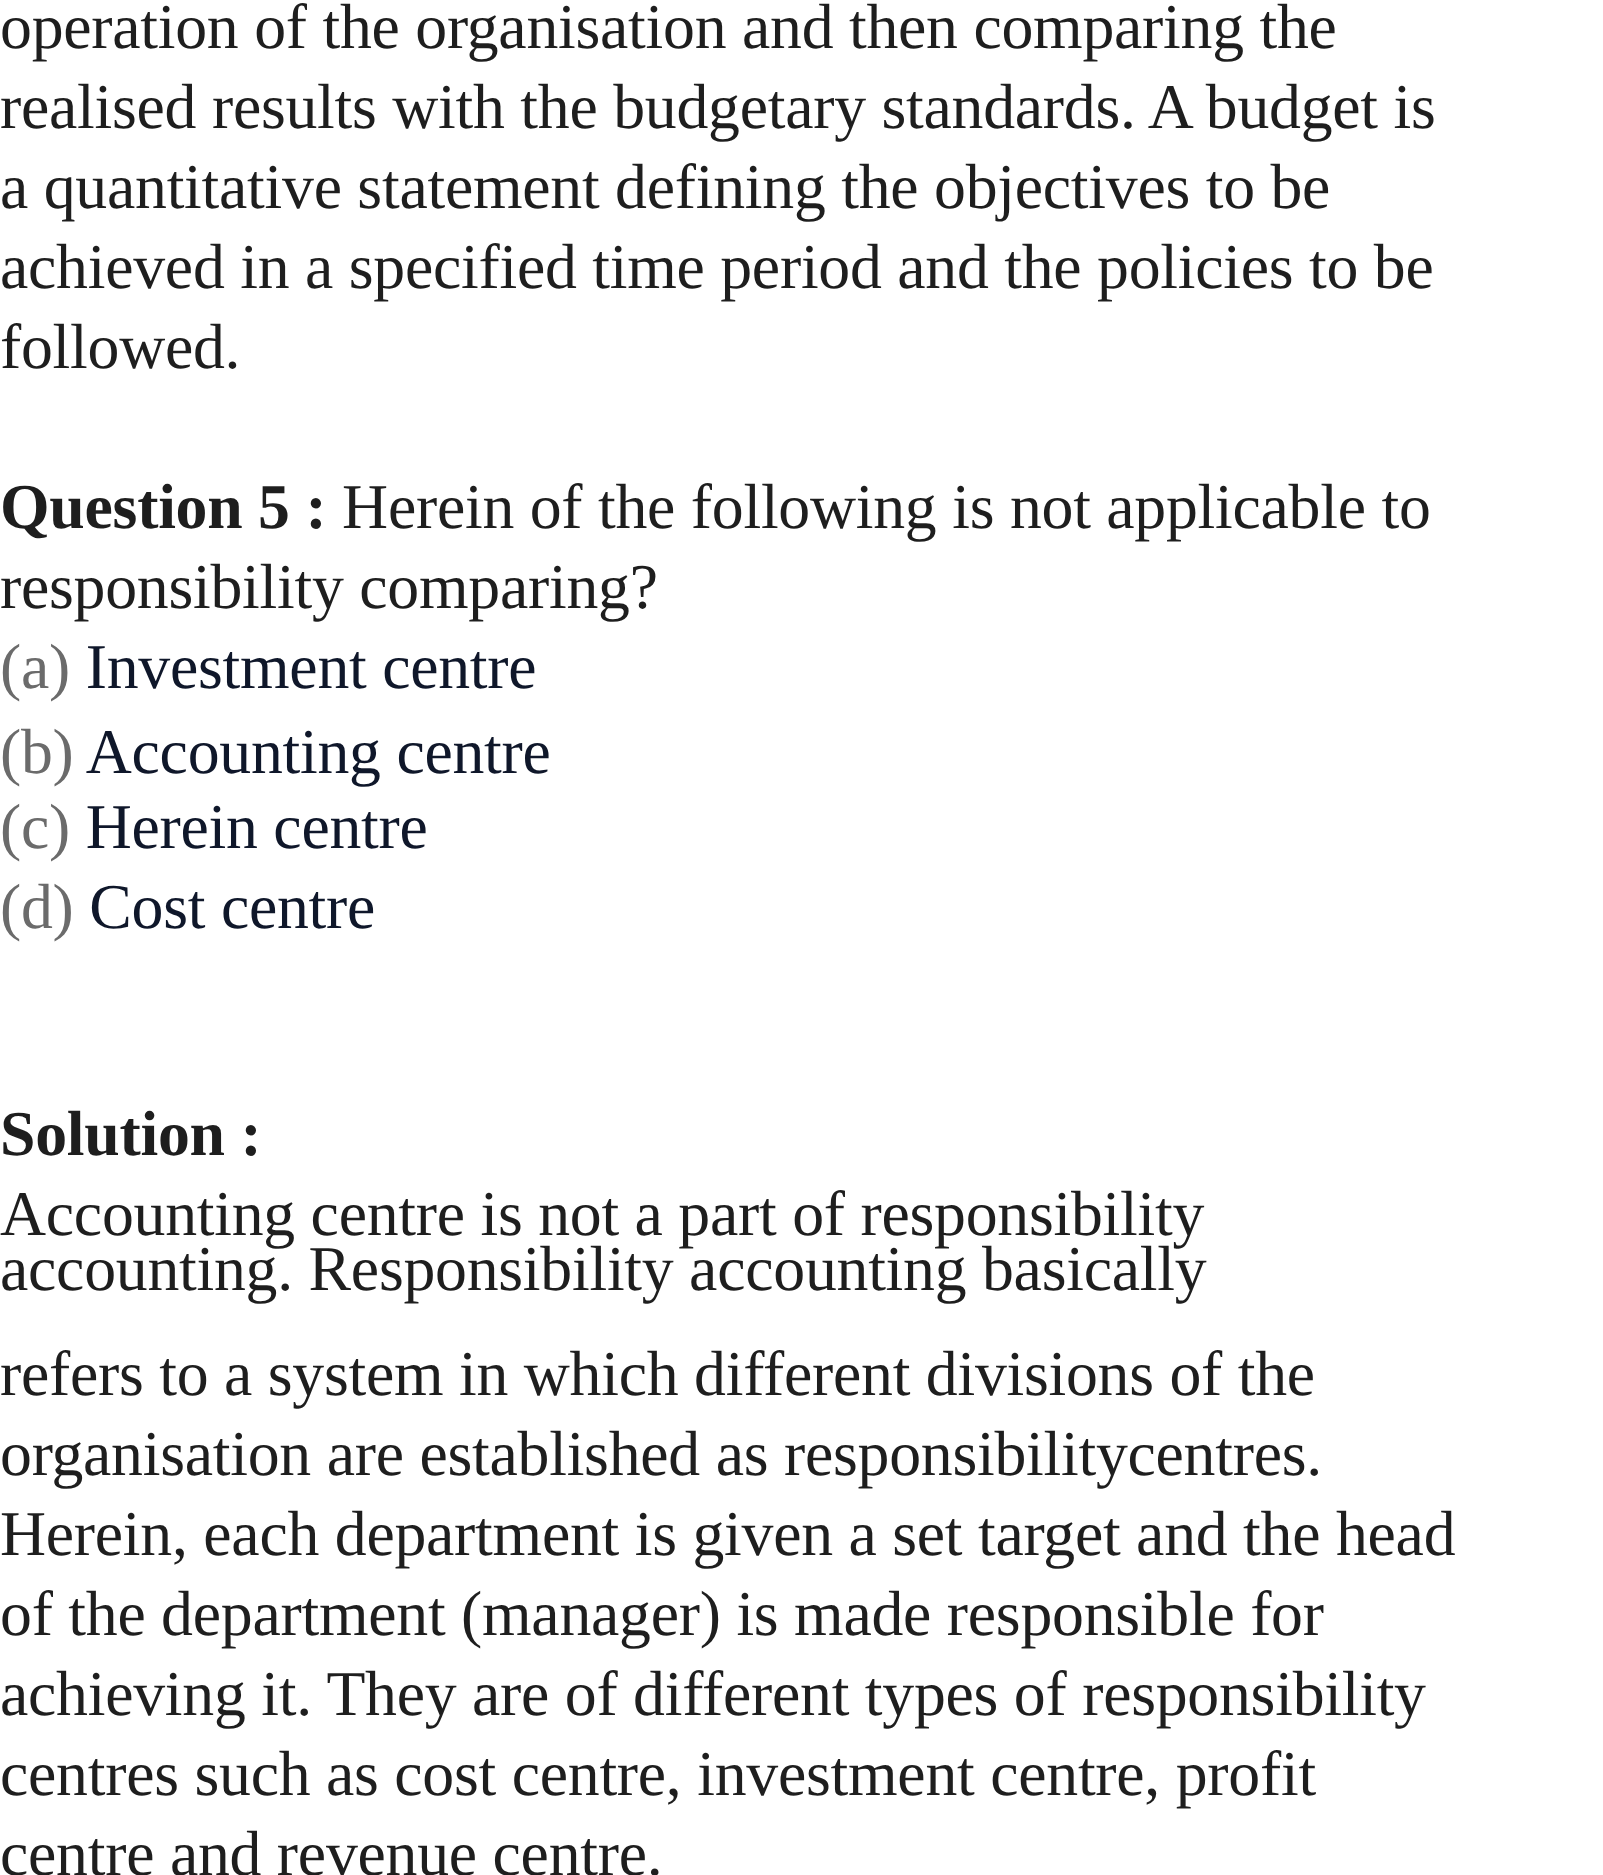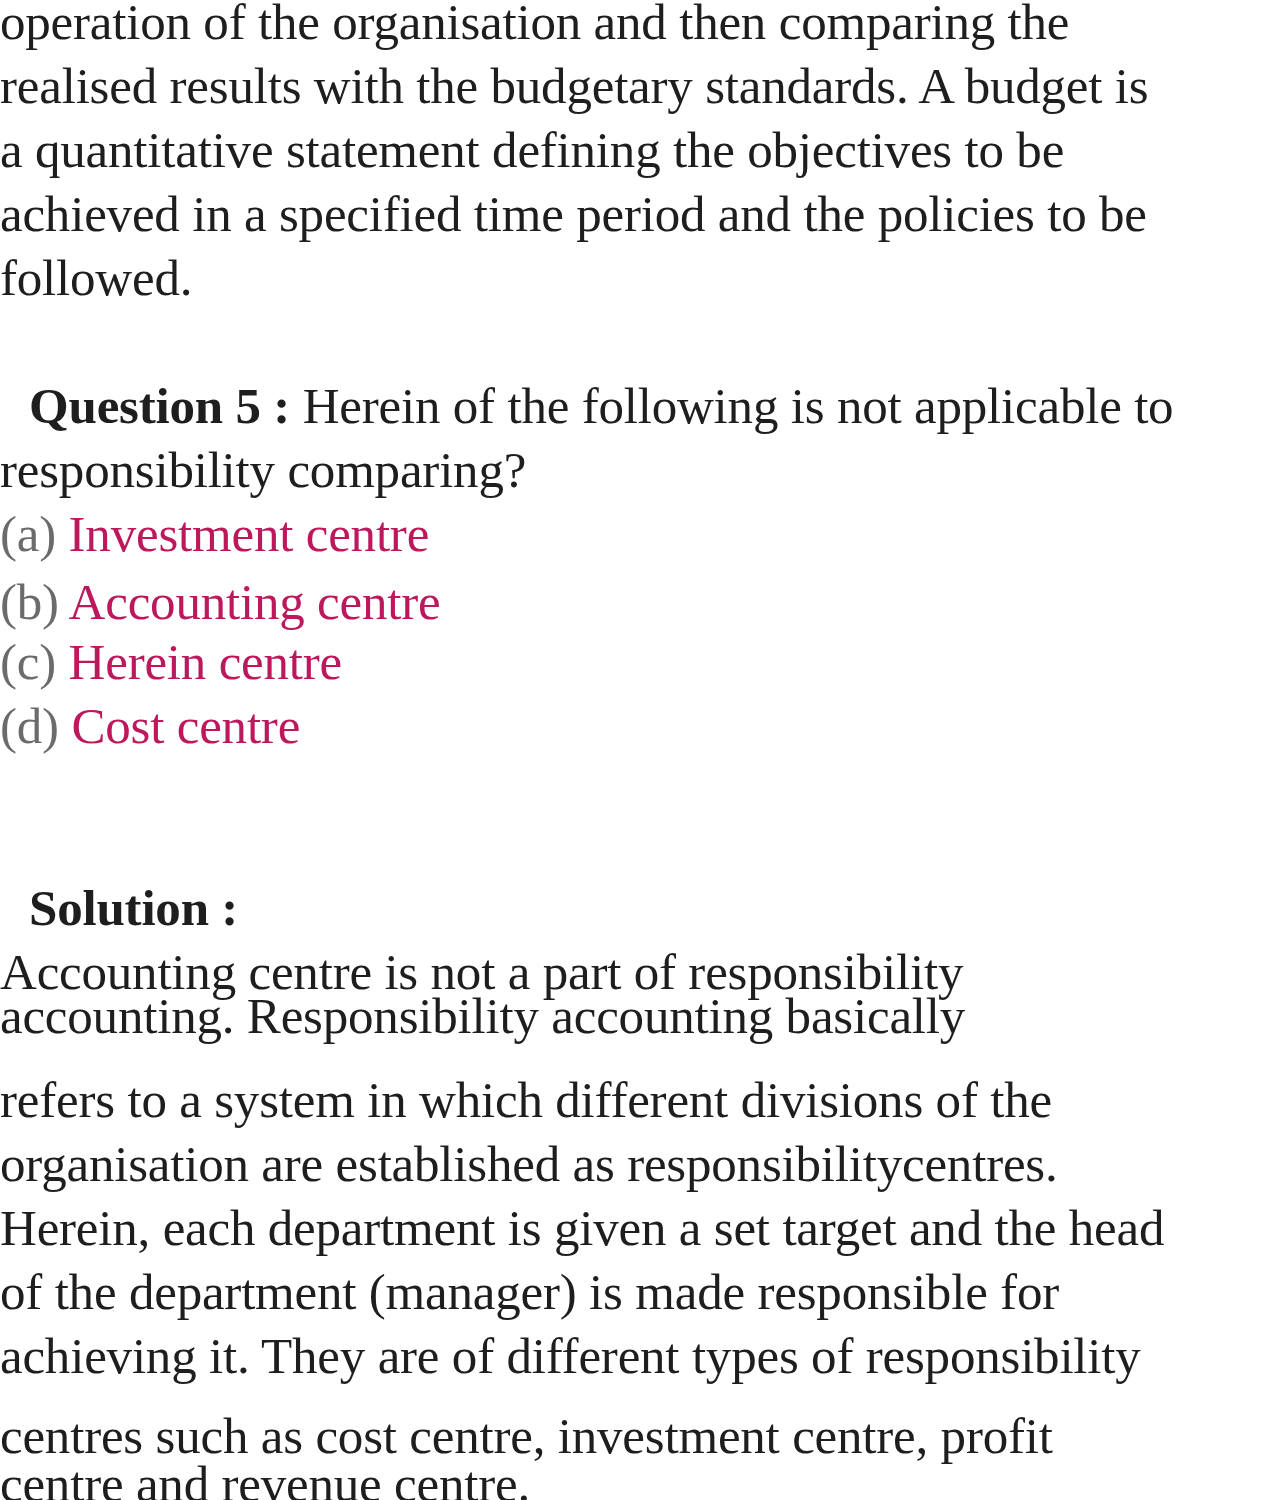--- a/index.html
+++ b/index.html
@@ -25,27 +25,26 @@
       position: absolute;
       left: 0;
       white-space: nowrap;
       font-size: 51px;
       line-height: 64px;
       height: 64px;
       letter-spacing: -0.2px;
     }
     .bold {
       font-weight: bold;
-      padding-left: 29px;
     }
     .opt-letter {
       color: #6b6b6b;
     }
     .opt-text {
-      color: #be185d;
+      color: #0f172a;
     }
   </style>
 </head>
 <body>
 
 <div class="page">
 
   <div>
     <div class="line" style="top:-10px;">operation of the organisation and then comparing the</div>
     <div class="line" style="top:54px;">realised results with the budgetary standards. A budget is</div>
@@ -76,17 +75,17 @@
 
   <div>
     <div class="line bold" style="top:876px;">Solution :</div>
     <div class="line" style="top:940px;">Accounting centre is not a part of responsibility</div>
     <div class="line" style="top:984px;">accounting. Responsibility accounting basically</div>
     <div class="line" style="top:1068px;">refers to a system in which different divisions of the</div>
     <div class="line" style="top:1132px;">organisation are established as responsibilitycentres.</div>
     <div class="line" style="top:1196px;">Herein, each department is given a set target and the head</div>
     <div class="line" style="top:1260px;">of the department (manager) is made responsible for</div>
     <div class="line" style="top:1324px;">achieving it. They are of different types of responsibility</div>
-    <div class="line" style="top:1388px;margin-top:16px;">centres such as cost centre, investment centre, profit</div>
+    <div class="line" style="top:1388px;">centres such as cost centre, investment centre, profit</div>
     <div class="line" style="top:1452px;">centre and revenue centre.</div>
   </div>
 
 </div>
 
 </body></html>

